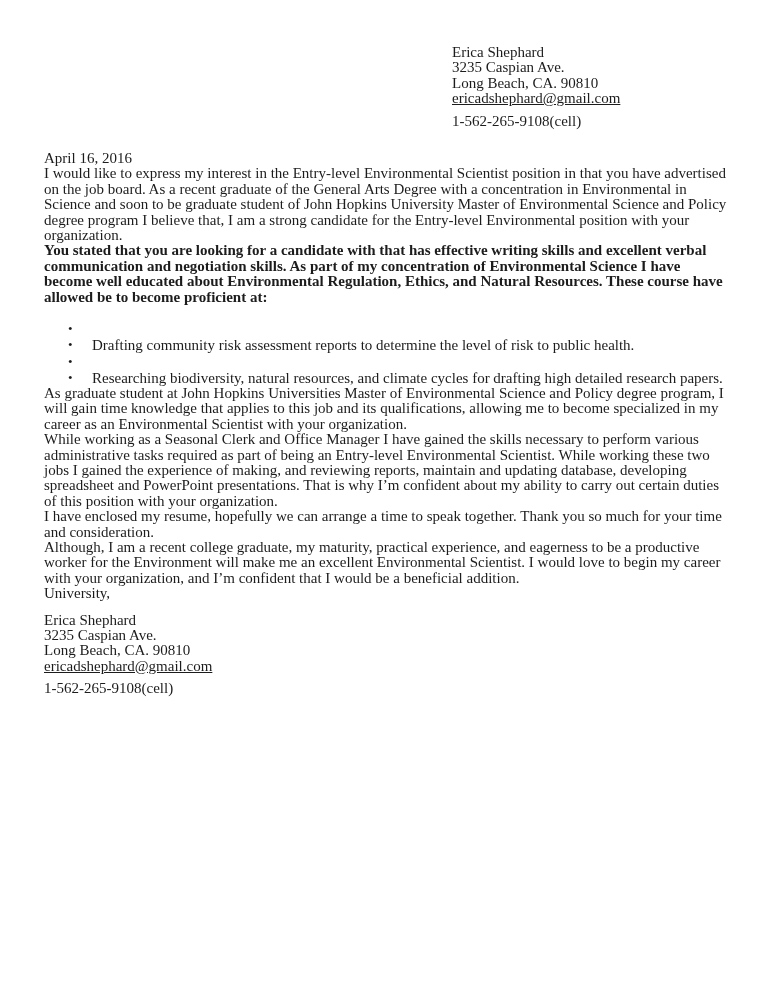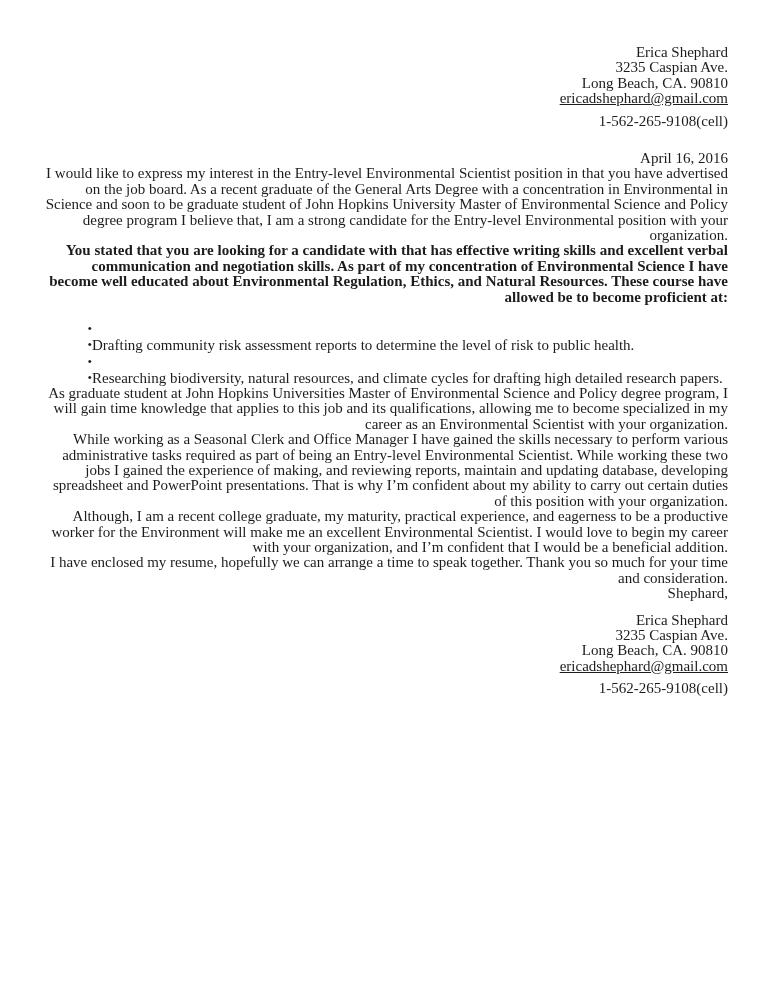--- a/index.html
+++ b/index.html
@@ -9,21 +9,20 @@
   }
   .page {
     position: relative;
     width: 768px;
     height: 994px;
     background: #ffffff;
     font-family: "Liberation Serif", "DejaVu Serif", serif;
     color: #1c1c1c;
     overflow: hidden;
     box-sizing: border-box;
-    text-align: right;
   }
   .content {
     box-sizing: border-box;
     width: 100%;
     height: 100%;
     padding: 45px 40px 0 44px;
     font-size: 15px;
     line-height: 15.4px;
   }
   .contact-block div,
@@ -113,25 +112,25 @@
       <li>
         <span class="marker">•</span>
         <span>Researching biodiversity, natural resources, and climate cycles for drafting high detailed research papers.</span>
       </li>
     </ul>
 
     <p class="para p3">As graduate student at John Hopkins Universities Master of Environmental Science and Policy degree program, I will gain time knowledge that applies to this job and its qualifications, allowing me to become specialized in my career as an Environmental Scientist with your organization.</p>
 
     <p class="para p4">While working as a Seasonal Clerk and Office Manager I have gained the skills necessary to perform various administrative tasks required as part of being an Entry-level Environmental Scientist.  While working these two jobs I gained the experience of making, and reviewing reports, maintain and updating database, developing spreadsheet and PowerPoint presentations. That is why I’m confident about my ability to carry out certain duties of this position with your organization.</p>
 
+    <p class="para p6">I have enclosed my resume, hopefully we can arrange a time to speak together. Thank you so much for your time and consideration.</p>
+
     <p class="para p5">Although, I am a recent college graduate, my maturity, practical experience, and eagerness to be a productive worker for the Environment will make me an excellent Environmental Scientist. I would love to begin my career with your organization, and I’m confident that I would be a beneficial addition.</p>
 
-    <p class="para p6">I have enclosed my resume, hopefully we can arrange a time to speak together. Thank you so much for your time and consideration.</p>
-
-    <div class="closing">Shephard,</div>
+    <div class="closing">University,</div>
 
     <div class="contact-block contact-signature">
       <div>Erica Shephard</div>
       <div>3235 Caspian Ave.</div>
       <div>Long Beach, CA. 90810</div>
       <div><a class="email">ericadshephard@gmail.com</a></div>
       <div class="phone">1-562-265-9108(cell)</div>
     </div>
 
   </div>

